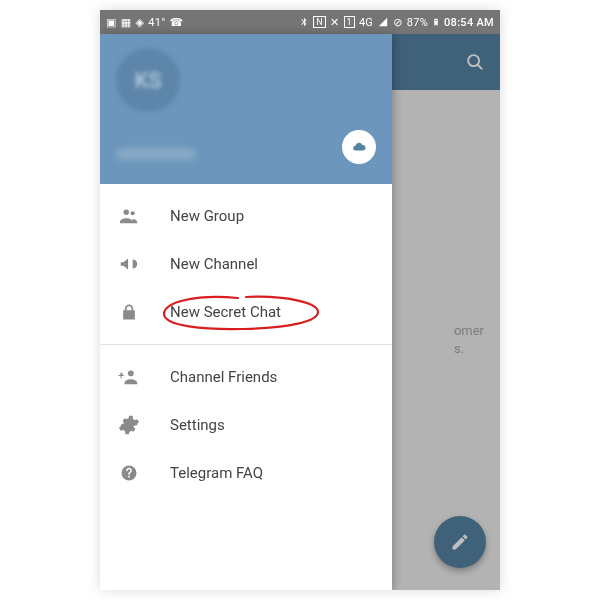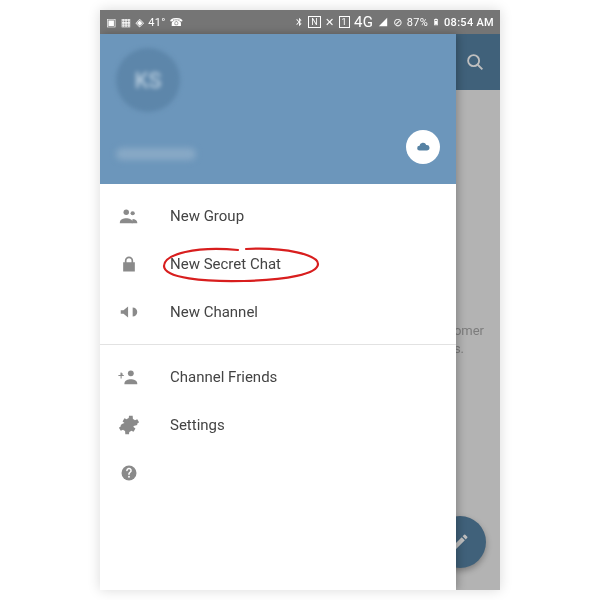--- a/index.html
+++ b/index.html
@@ -32,21 +32,21 @@
 .underlay-text{position:absolute;right:16px;top:50%;transform:translateY(-50%);opacity:.7}
 
 .fab{
   position:absolute;right:14px;bottom:22px;width:52px;height:52px;border-radius:50%;
   background:#5682a3;display:flex;align-items:center;justify-content:center;
   box-shadow:0 3px 6px rgba(0,0,0,.3)
 }
 
 .scrim{position:absolute;top:24px;left:0;right:0;bottom:0;background:rgba(0,0,0,.25)}
 .drawer{
-  position:absolute;top:24px;left:0;width:356px;bottom:0;background:#fff;
+  position:absolute;top:24px;left:0;width:292px;bottom:0;background:#fff;
   box-shadow:2px 0 8px rgba(0,0,0,.25);display:flex;flex-direction:column
 }
 .drawer-header{
   height:150px;background:#6c96bb;position:relative;overflow:hidden;flex:none
 }
 .avatar{
   width:64px;height:64px;border-radius:50%;background:#5d86aa;
   position:absolute;left:16px;top:14px;display:flex;align-items:center;justify-content:center;
   color:#b5cbdd;font-size:22px;font-weight:500;filter:blur(2px)
 }
@@ -88,21 +88,21 @@
     </div>
     <div class="status-right">
       <span>
         <svg class="icon-svg" width="10" height="12" viewBox="0 0 24 24" fill="#fff">
             <path d="M12 2v8L7 5l-1.4 1.4L11 12l-5.4 5.6L7 19l5-5v8l6-6-4-4 4-4-6-6zm2 5.2L15.8 9 14 10.8V7.2zm0 9.6V13.2L15.8 15 14 16.8z"></path>
           </svg>
       </span>
       <span style="border:1px solid #fff;padding:0 2px;font-size:9px;line-height:10px">N</span>
       <span>✕</span>
       <span style="border:1px solid #fff;padding:0 2px;font-size:9px;line-height:10px">1</span>
-      <span style="font-size:15px">4G</span>
+      <span style="font-size:11px">4G</span>
       <span>
         <svg class="icon-svg" width="12" height="10" viewBox="0 0 24 24" fill="#fff">
             <path d="M2 22h20V2L2 22z"></path>
           </svg>
       </span>
       <span>⊘</span>
       <span>87%</span>
       <span>
         <svg class="icon-svg" width="8" height="12" viewBox="0 0 24 24" fill="#fff">
             <path d="M15 2h-6v2H6v18h12V4h-3V2zM8 20V7h8v13H8z"></path>
@@ -160,40 +160,40 @@
           <svg class="icon-svg" width="22" height="22" viewBox="0 0 24 24" fill="#8a8a8a">
               <circle cx="9" cy="8" r="3"></circle>
               <circle cx="16" cy="9" r="2.3"></circle>
               <path d="M2 19c0-3 4-4.5 7-4.5s7 1.5 7 4.5v1H2v-1z"></path>
               <path d="M15 19v1h6v-1c0-2.2-2.6-3.5-5-3.7"></path>
             </svg>
         </span>
         <span>New Group</span>
       </div>
 
+      <div class="menu-item">
+        <span class="mi-icon">
+          <svg class="icon-svg" width="22" height="22" viewBox="0 0 24 24" fill="#8a8a8a">
+              <path d="M3 10v4h3l5 4V6L6 10H3zm13-3v10a5 5 0 0 0 0-10z"></path>
+            </svg>
+        </span>
+        <span>New Channel</span>
+      </div>
+
       <div class="menu-item" style="position:relative">
         <span class="mi-icon">
           <svg class="icon-svg" width="20" height="20" viewBox="0 0 24 24" fill="#8a8a8a">
               <path d="M17 10V8a5 5 0 0 0-10 0v2H5v11h14V10h-2zm-8 0V8a3 3 0 0 1 6 0v2H9z"></path>
             </svg>
         </span>
         <span>New Secret Chat</span>
 
         <svg class="annotation" style="left:56px;top:4px" width="170" height="42" viewBox="0 0 170 42">
           <path d="M82 6 C 40 2, 8 10, 8 22 C 8 34, 48 38, 88 37 C 130 36, 162 30, 162 20 C 162 11, 130 3, 90 5" fill="none" stroke="#d81e1e" stroke-width="2.2" stroke-linecap="round"></path>
         </svg>
-      </div>
-
-      <div class="menu-item">
-        <span class="mi-icon">
-          <svg class="icon-svg" width="22" height="22" viewBox="0 0 24 24" fill="#8a8a8a">
-              <path d="M3 10v4h3l5 4V6L6 10H3zm13-3v10a5 5 0 0 0 0-10z"></path>
-            </svg>
-        </span>
-        <span>New Channel</span>
       </div>
 
       <div class="menu-sep"></div>
 
 
       <div class="menu-item">
         <span class="mi-icon">
           <svg class="icon-svg" width="22" height="22" viewBox="0 0 24 24" fill="#8a8a8a">
               <circle cx="14" cy="8" r="3.2"></circle>
               <path d="M7 19c0-3 4-4.5 7-4.5s7 1.5 7 4.5v1H7v-1z"></path>
@@ -214,18 +214,19 @@
       </div>
 
       <div class="menu-item">
         <span class="mi-icon">
           <svg class="icon-svg" width="20" height="20" viewBox="0 0 24 24" fill="#8a8a8a">
               <circle cx="12" cy="12" r="9"></circle>
               <path d="M9.5 9a2.5 2.5 0 1 1 3.7 2.2c-.8.5-1.2 1-1.2 1.8v.5" stroke="#fff" stroke-width="1.8" fill="none" stroke-linecap="round"></path>
               <circle cx="12" cy="16.5" r="1.1" fill="#fff"></circle>
             </svg>
         </span>
+        <span>Telegram FAQ</span>
       </div>
 
     </div>
   </div>
 
 </div>
 
 </body></html>

